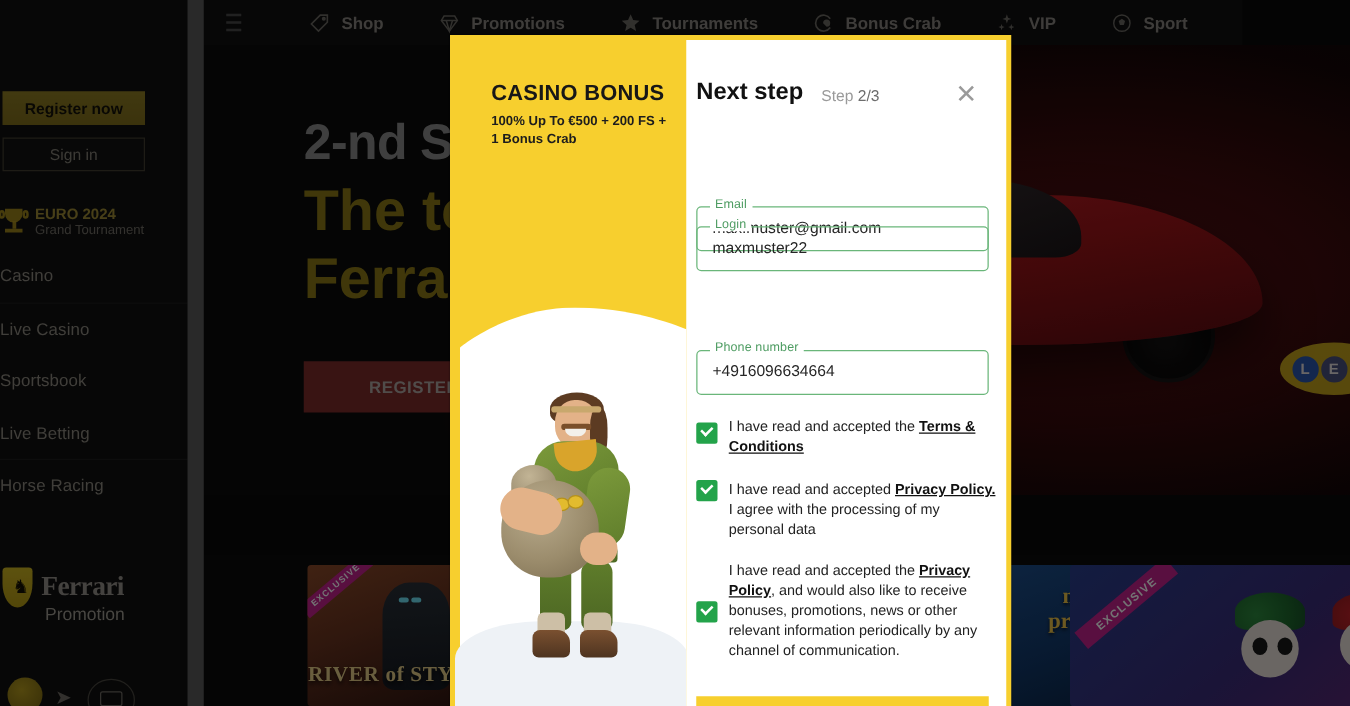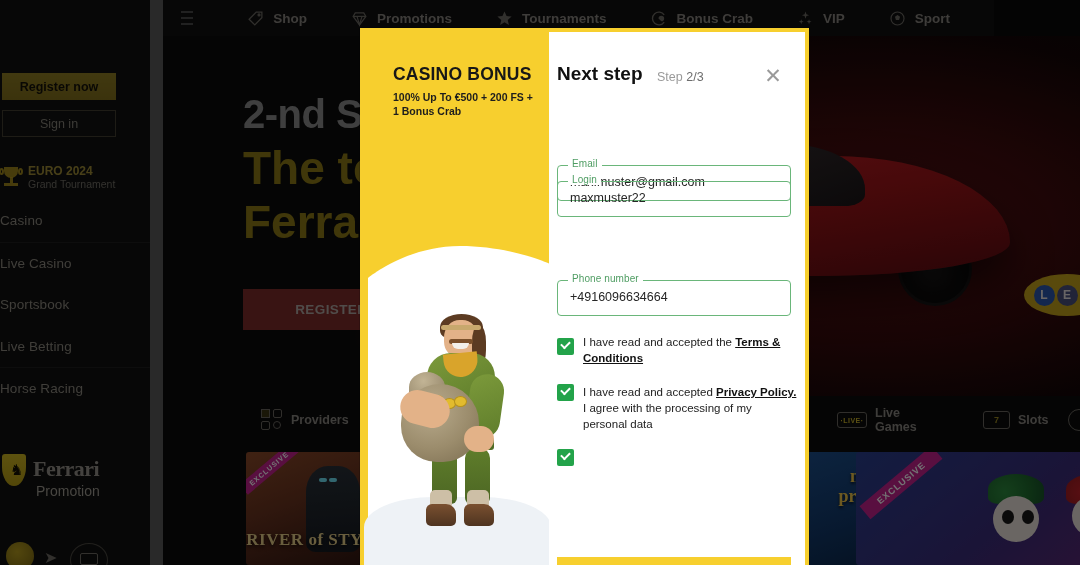--- a/index.html
+++ b/index.html
@@ -546,45 +546,20 @@
     </div>
     <div class="hero-btn">REGISTER NOW</div>
 
     <div class="crypto-badge">
       <span class="cc">L</span>
       <span class="cc e">E</span>
       <span class="cc t">T</span>
     </div>
   </div>
 
-  <div id="catrow">
-    <div class="cat-item" style="left:98px;">
-      <span class="prov-ico">
-          <i></i>
-          <i></i>
-          <i></i>
-          <i></i>
-        </span>
-      <span class="cat-label">Providers</span>
-    </div>
-    <div class="cat-item" style="left:674px;">
-      <span class="live-chip">·LIVE·</span>
-      <span class="cat-label">
-        <span style="display:block">Live</span>
-        <span style="display:block">Games</span>
-      </span>
-    </div>
-    <div class="cat-item" style="left:820px;">
-      <span class="slot-chip">7</span>
-      <span class="cat-label">Slots</span>
-    </div>
-    <div class="cat-item" style="left:905px;">
-      <span class="ball-chip"></span>
-    </div>
-  </div>
 
   <div id="tiles">
     <div class="tile t-styx" style="left:83px;">
       <div class="fig"></div>
       <div class="eye l"></div>
       <div class="eye r"></div>
       <div class="tile-ribbon">EXCLUSIVE</div>
       <div class="tile-label">RIVER of STYX</div>
     </div>
 
@@ -679,19 +654,20 @@
         <span class="cb-txt"><span>I have read and accepted the </span><a href="#">Terms &amp; Conditions</a></span>
       </div>
 
       <div class="cb-row" id="cb2">
         <span class="cb"></span>
         <span class="cb-txt"><span>I have read and accepted </span><a href="#">Privacy Policy.</a><span> I agree with the processing of my personal data</span></span>
       </div>
 
       <div class="cb-row" id="cb3">
         <span class="cb"></span>
+        <span class="cb-txt"><span>I have read and accepted the </span><a href="#">Privacy Policy</a><span>, and would also like to receive bonuses, promotions, news or other relevant information periodically by any channel of communication.</span></span>
       </div>
 
       <button class="next-btn">Next step</button>
     </div>
   </div>
 
 </div>
 
 </body></html>

